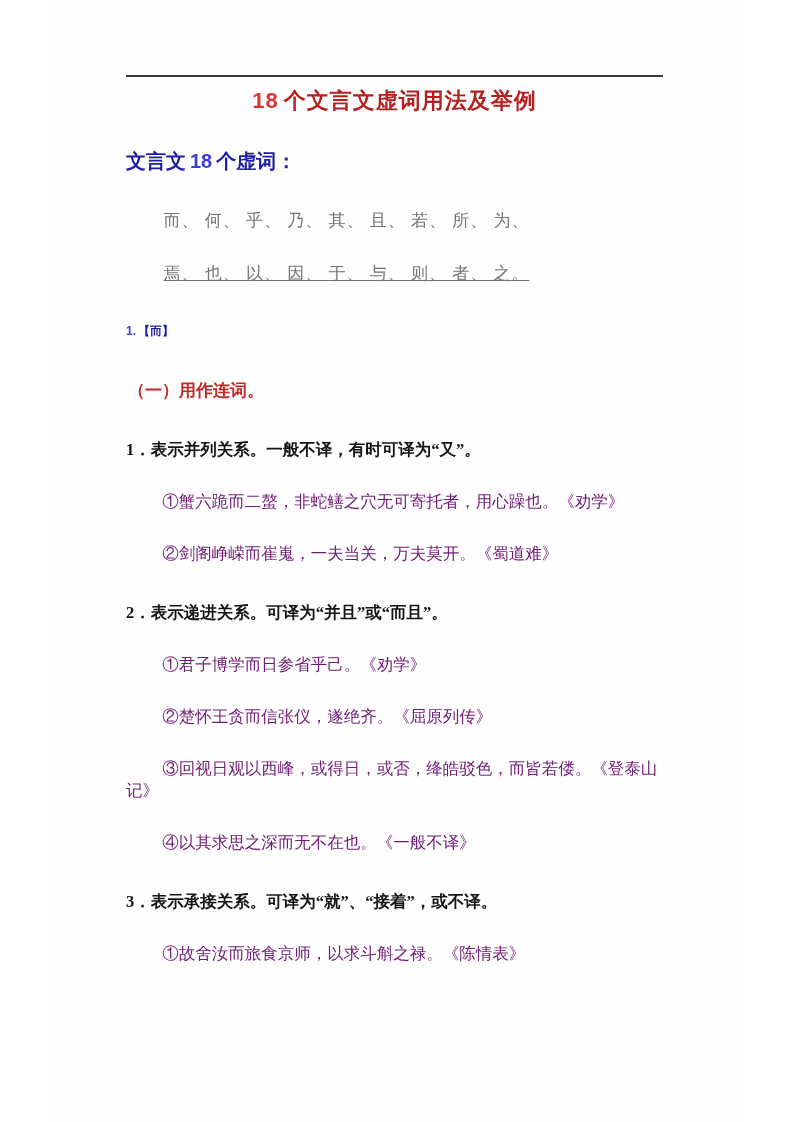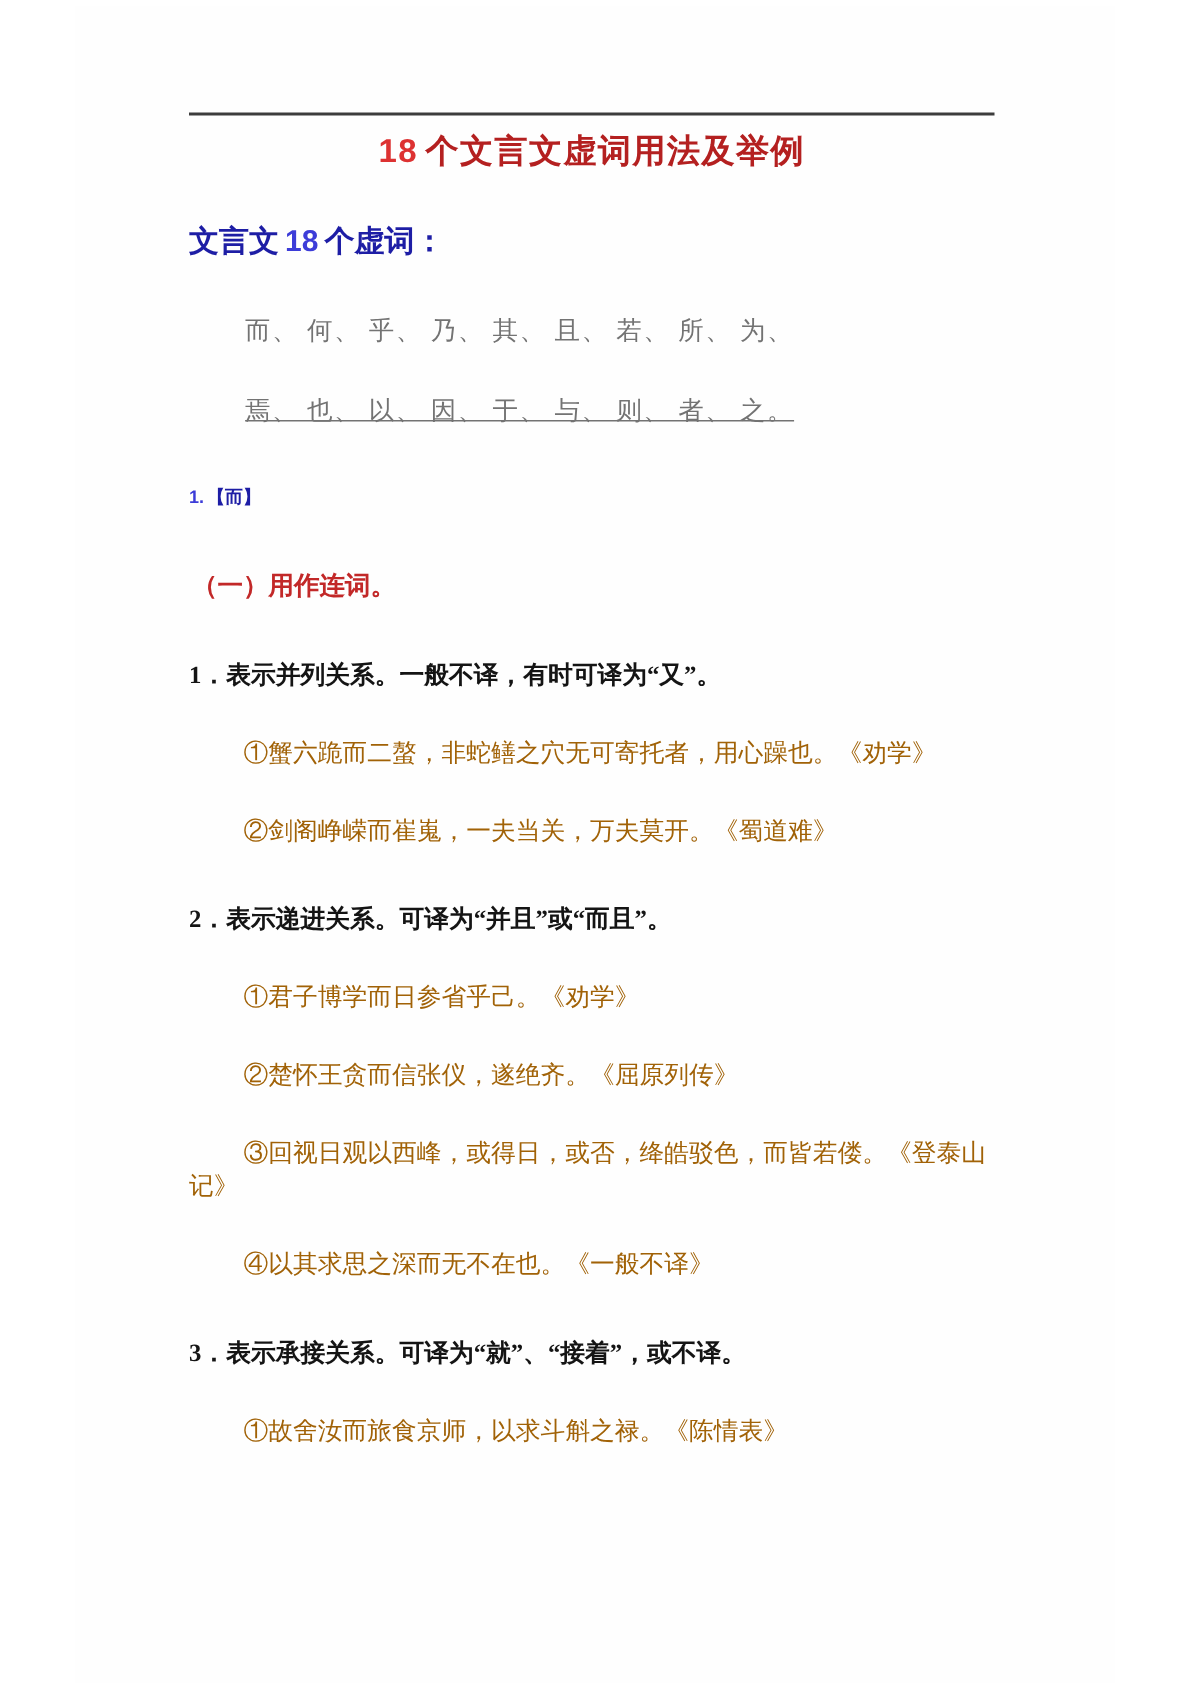--- a/index.html
+++ b/index.html
@@ -82,21 +82,21 @@
     margin-top: 37px;
     font-size: 16.5px;
     font-weight: bold;
     line-height: 22px;
     color: #141414;
   }
   .example {
     margin-top: 30px;
     font-size: 16.5px;
     line-height: 22px;
-    color: #a16207;
+    color: #701a75;
     text-indent: 2.2em;
   }
   .footer {
     position: absolute;
     left: 0;
     right: 0;
     bottom: 28px;
     text-align: center;
     font-family: "Liberation Sans", "DejaVu Sans", sans-serif;
     font-size: 15px;

